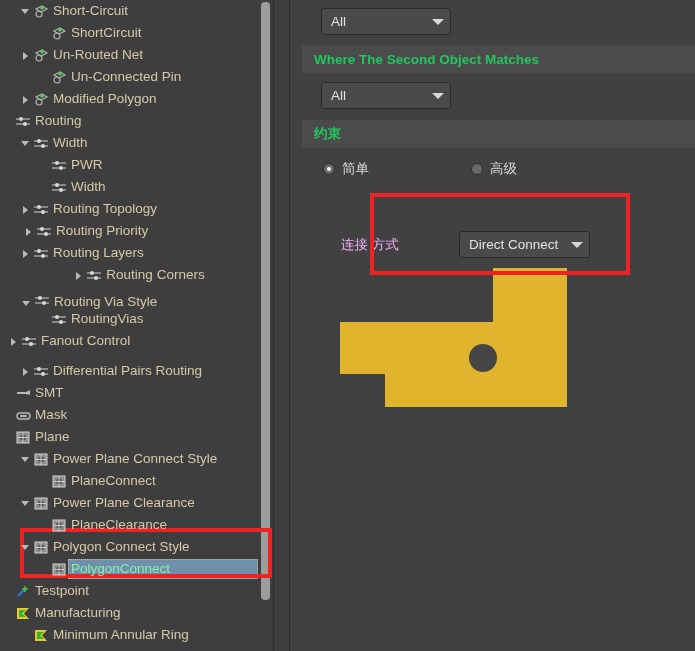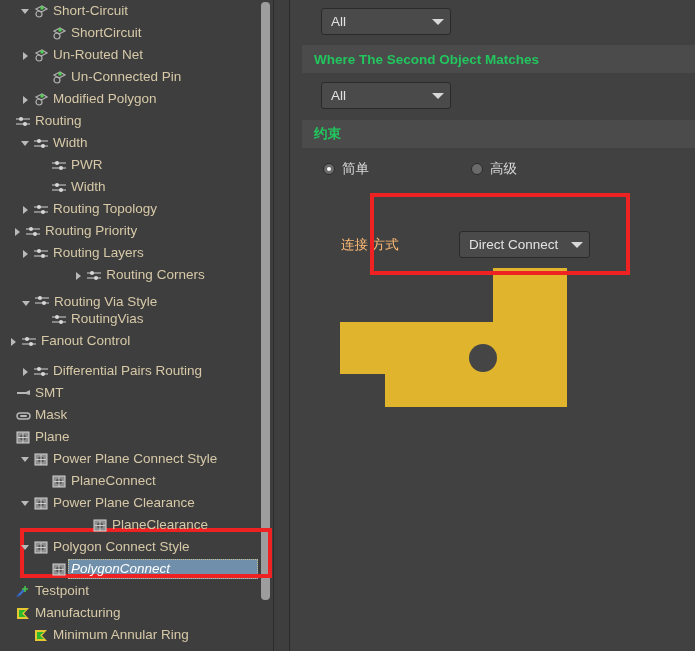--- a/index.html
+++ b/index.html
@@ -13,21 +13,21 @@
 
   
   #tree-panel {
     position: absolute; left: 0; top: 0; width: 258px; height: 651px;
     background: #3e3e3e; overflow: hidden;
   }
   .tree-row {
     position: relative; height: 22px; display: flex; align-items: center;
     color: #d7c9a8; font-size: 13.5px; white-space: nowrap;
   }
-  .tree-row.sel .label { color: #ffffff; font-style: italic; }
+  .tree-row.sel .label { color: #86efac; }
   .twisty {
     width: 9px; height: 9px; flex: 0 0 9px; margin-right: 3px;
     position: relative;
   }
   .twisty.closed::before {
     content: ""; position: absolute; left: 2px; top: 1px;
     border-left: 5px solid #b9b9b9;
     border-top: 4px solid transparent; border-bottom: 4px solid transparent;
   }
   .twisty.open::before {
@@ -85,21 +85,21 @@
     width: 12px; height: 12px; border-radius: 50%;
     background: #6a6a6a; border: 1px solid #2b2b2b; margin-right: 7px;
     position: relative;
   }
   .radio.on::after {
     content: ""; position: absolute; left: 3px; top: 3px;
     width: 4px; height: 4px; border-radius: 50%; background: #ffffff;
   }
   #connect-label {
     position: absolute; left: 341px; top: 236px;
-    color: #fdba74; font-size: 13.5px; white-space: nowrap;
+    color: #f0abfc; font-size: 13.5px; white-space: nowrap;
   }
 
   
   #polygon-preview { position: absolute; left: 330px; top: 268px; width: 250px; height: 145px; }
 
   
   .red-box { position: absolute; border: 4px solid #ee2222; pointer-events: none; }
   #red-box-tree { left: 20px; top: 528px; width: 252px; height: 50px; }
   #red-box-connect { left: 370px; top: 193px; width: 260px; height: 82px; }
 </style>
@@ -197,21 +197,21 @@
       <div class="tree-row" style="padding-left: 21px;">
         <span class="twisty closed sel-text"></span>
         <span class="ico sel-text"><svg width="17" height="15" viewBox="0 0 17 15">
             <line x1="1" y1="5" x2="15" y2="5" stroke="#b0b0b0" stroke-width="1.3"></line>
             <line x1="1" y1="10" x2="15" y2="10" stroke="#b0b0b0" stroke-width="1.3"></line>
             <circle cx="6" cy="5" r="2" fill="#d9d9d9"></circle>
             <circle cx="10" cy="10" r="2" fill="#d9d9d9"></circle>
           </svg></span>
         <span class="label sel-text">Routing Topology</span>
       </div>
-      <div class="tree-row" style="padding-left: 13px;">
+      <div class="tree-row" style="padding-left: 24px;">
         <span class="twisty closed sel-text"></span>
         <span class="ico sel-text"><svg width="17" height="15" viewBox="0 0 17 15">
             <line x1="1" y1="5" x2="15" y2="5" stroke="#b0b0b0" stroke-width="1.3"></line>
             <line x1="1" y1="10" x2="15" y2="10" stroke="#b0b0b0" stroke-width="1.3"></line>
             <circle cx="6" cy="5" r="2" fill="#d9d9d9"></circle>
             <circle cx="10" cy="10" r="2" fill="#d9d9d9"></circle>
           </svg></span>
         <span class="label sel-text">Routing Priority</span>
       </div>
       <div class="tree-row" style="padding-left: 21px;">
@@ -318,21 +318,21 @@
       </div>
       <div class="tree-row" style="padding-left: 21px;">
         <span class="twisty open sel-text"></span>
         <span class="ico sel-text"><svg width="17" height="15" viewBox="0 0 17 15">
             <rect x="2" y="2" width="12" height="11" fill="#8e8e8e" stroke="#d2d2d2" stroke-width="1"></rect>
             <circle cx="8" cy="7.5" r="3" fill="#555"></circle>
             <path d="M8 3 L8 13 M3 7.5 L13 7.5" stroke="#d8d8d8" stroke-width="0.9"></path>
           </svg></span>
         <span class="label sel-text">Power Plane Clearance</span>
       </div>
-      <div class="tree-row" style="padding-left: 39px; margin-left: 41px;">
+      <div class="tree-row" style="padding-left: 39px;">
         <span class="twisty sel-text"></span>
         <span class="ico sel-text"><svg width="17" height="15" viewBox="0 0 17 15">
             <rect x="2" y="2" width="12" height="11" fill="#8e8e8e" stroke="#d2d2d2" stroke-width="1"></rect>
             <circle cx="8" cy="7.5" r="3" fill="#555"></circle>
             <path d="M8 3 L8 13 M3 7.5 L13 7.5" stroke="#d8d8d8" stroke-width="0.9"></path>
           </svg></span>
         <span class="label sel-text">PlaneClearance</span>
       </div>
       <div class="tree-row" style="padding-left: 21px;">
         <span class="twisty open sel-text"></span>

